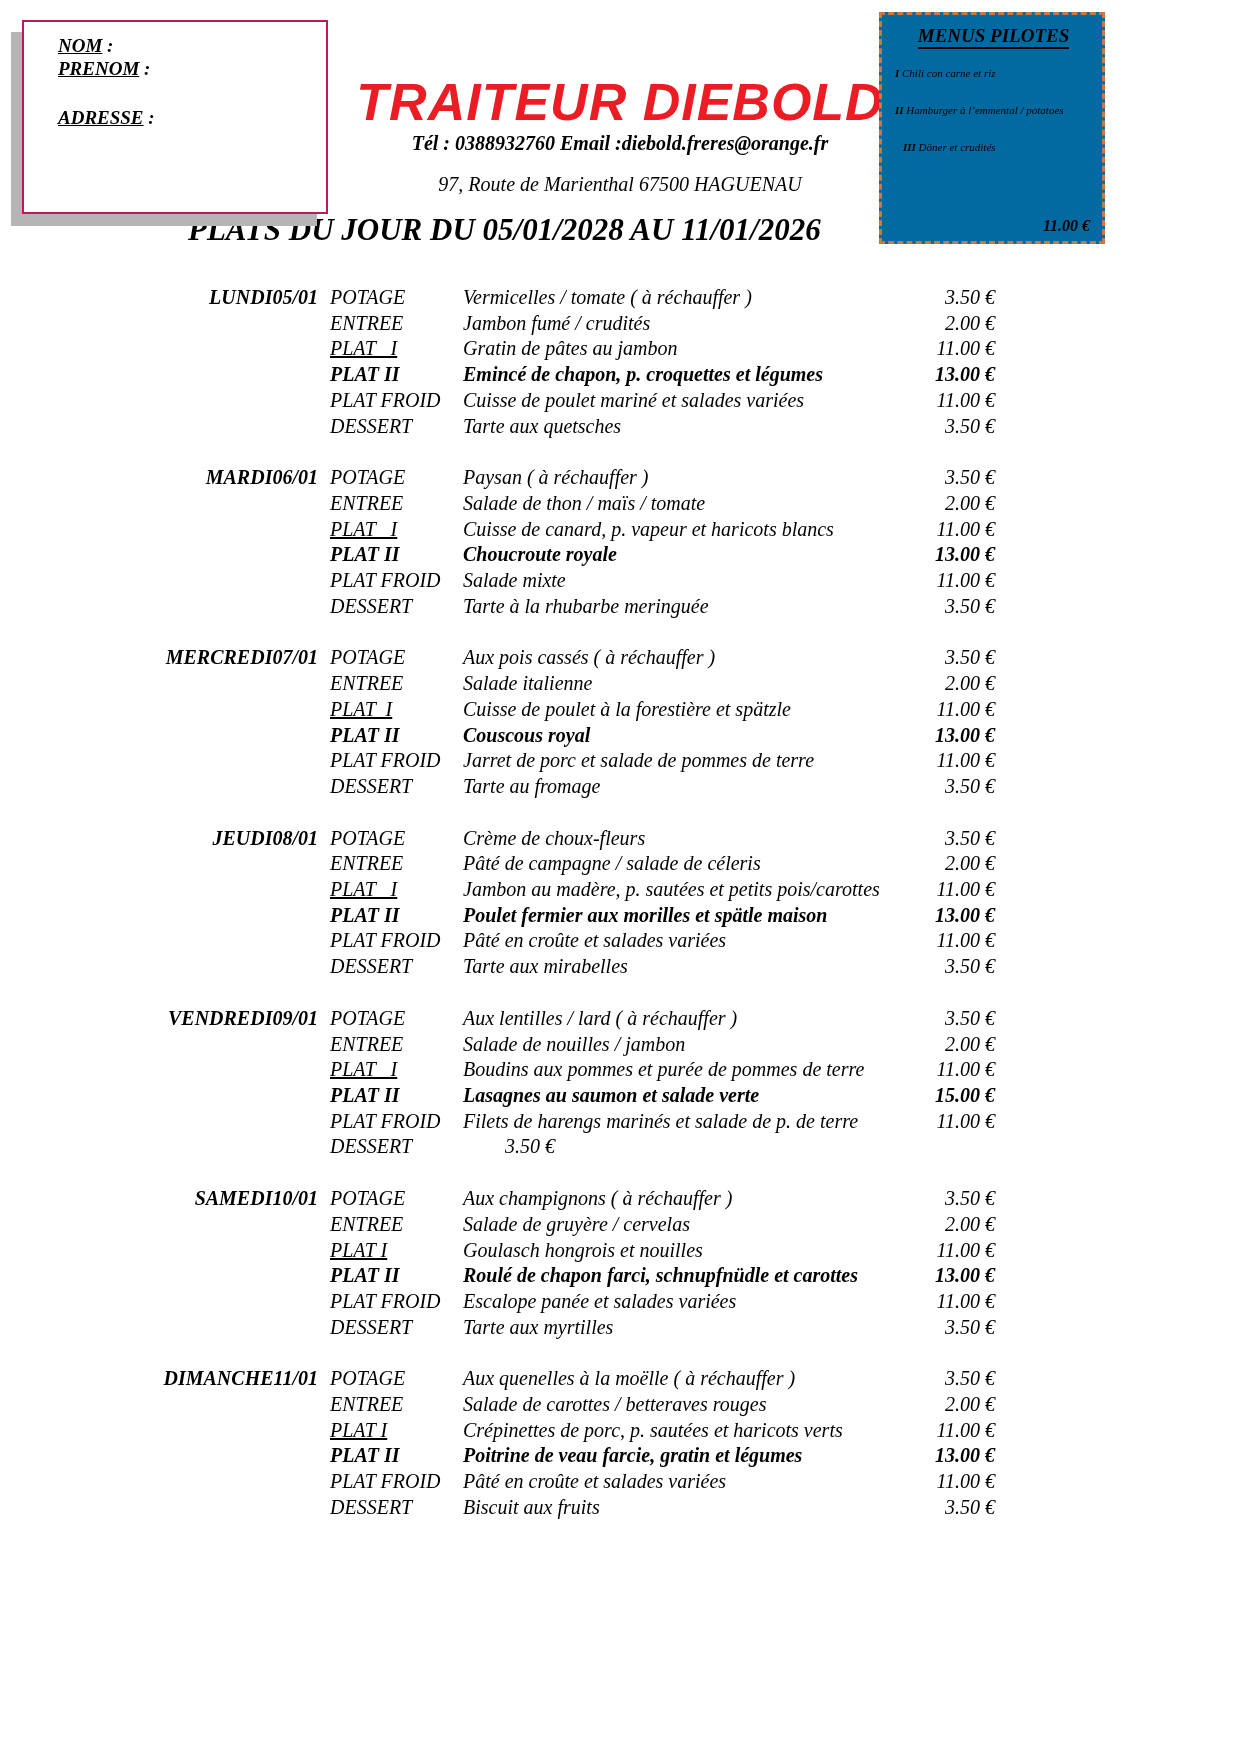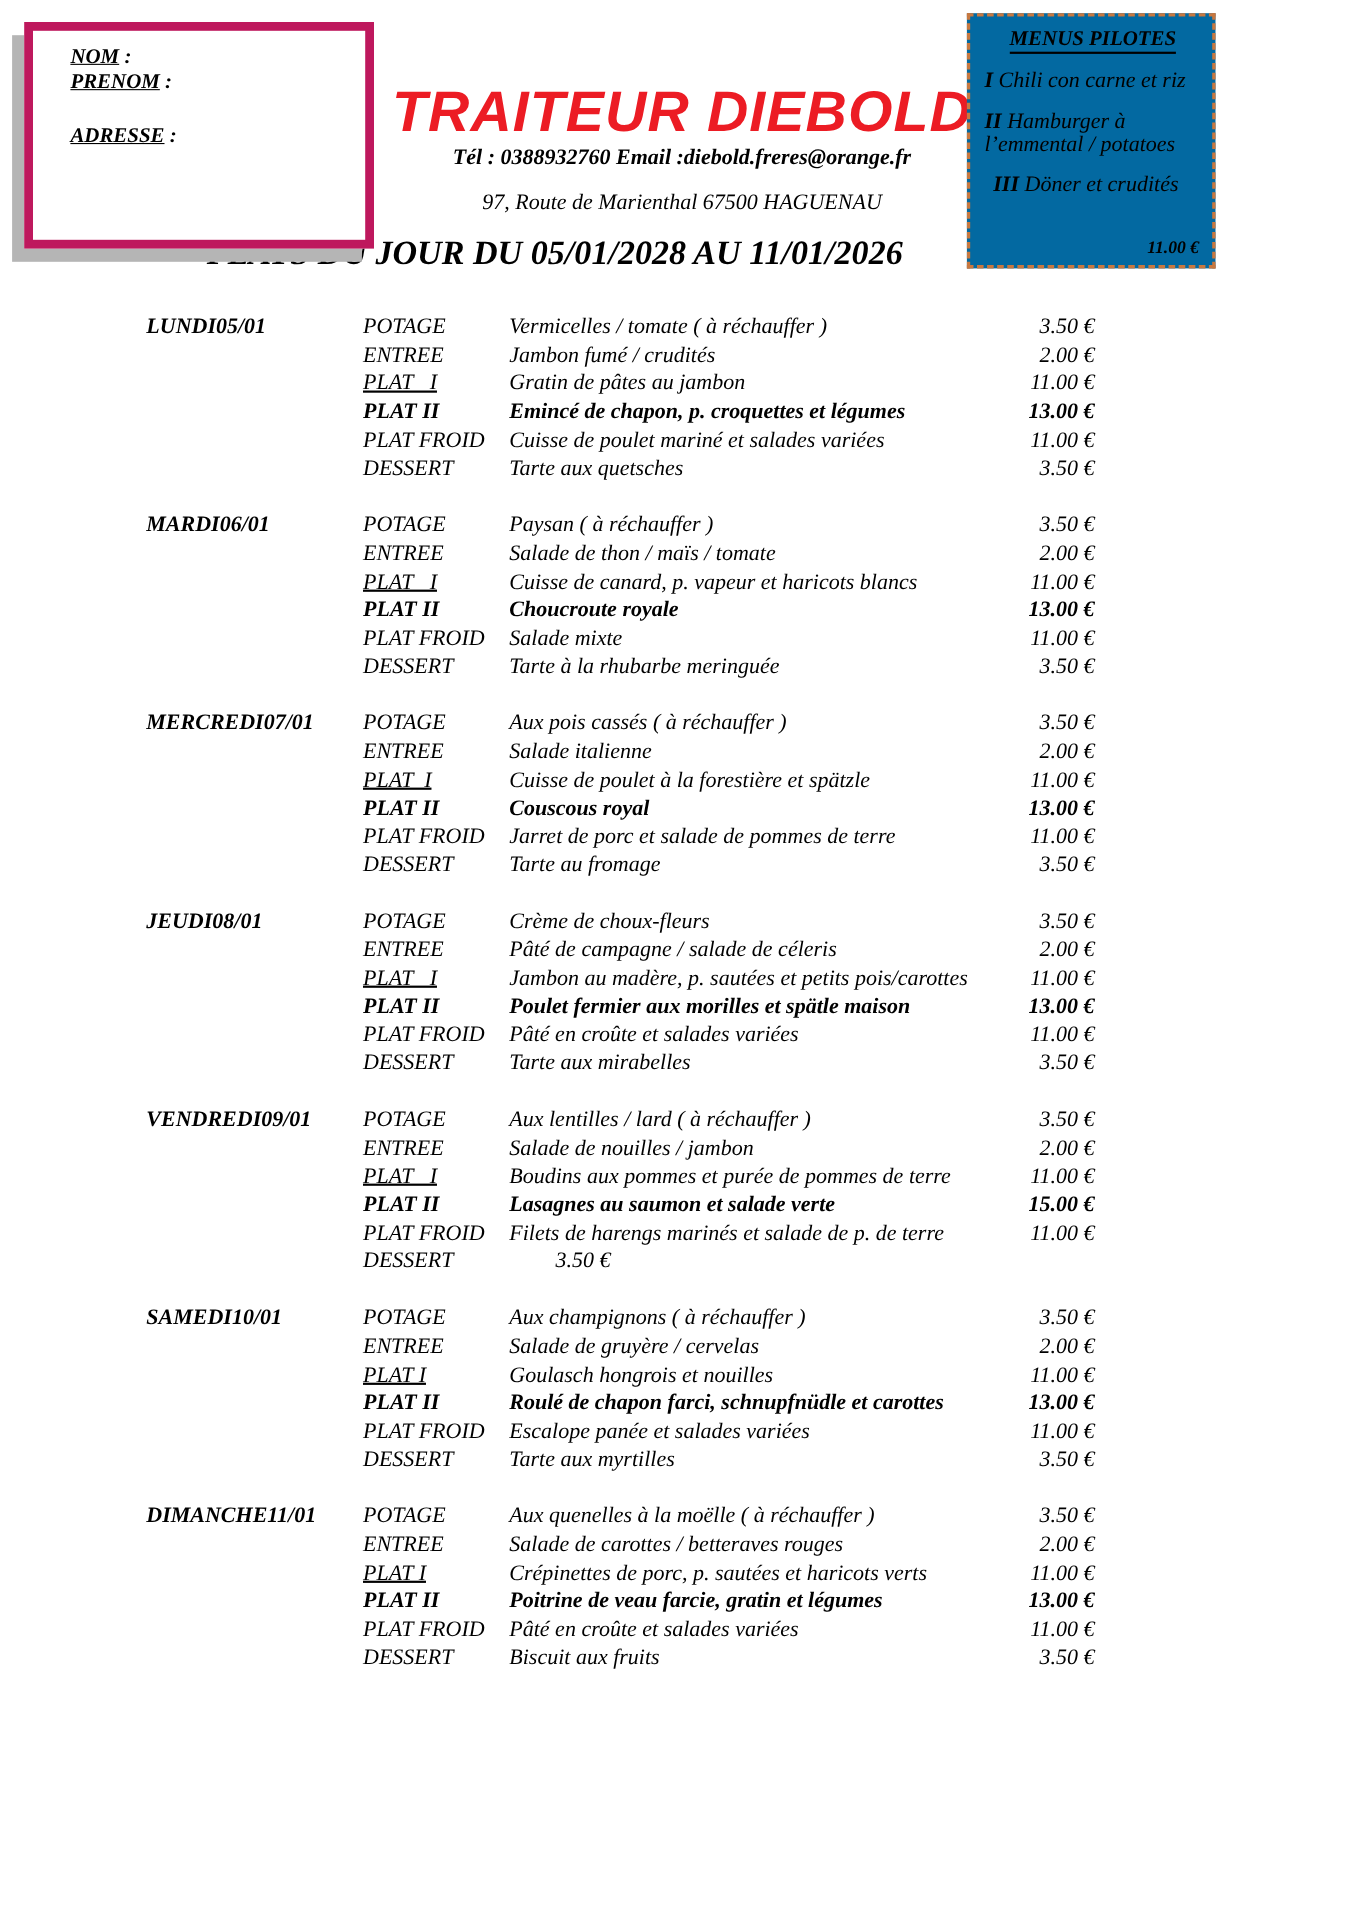--- a/index.html
+++ b/index.html
@@ -4,21 +4,21 @@
 <style>
   html,body{margin:0;padding:0;}
   body{
     width:1241px;height:1755px;position:relative;background:#ffffff;
     font-family:"Liberation Serif",serif;color:#000;overflow:hidden;
   }
 
   
   .form-box{
     position:absolute;left:22px;top:20px;width:268px;height:158px;
-    border:8px solid #be185d;background:#fff;
+    border:2px solid #be185d;background:#fff;
     box-shadow:-11px 12px 0 #b5b5b5;
     padding:12px 0 20px 34px;z-index:2;
   }
   .form-field{font-size:19px;font-style:italic;font-weight:bold;line-height:23px;}
   .form-field .lbl{text-decoration:underline;}
   .form-field.gap{margin-top:26px;}
 
   
   .company-header{position:absolute;left:335px;top:78px;width:570px;text-align:center;z-index:1;}
   .logo{
@@ -29,37 +29,37 @@
   .address-line{font-size:20px;font-style:italic;margin-top:18px;white-space:nowrap;}
 
   
   .menus-box{
     position:absolute;left:879px;top:12px;width:197px;height:202px;
     border:3px dashed #c87840;background:#0369a1;
     padding:10px 10px 14px 13px;z-index:3;
   }
   .menus-title{text-align:center;font-size:19px;font-weight:bold;font-style:italic;}
   .menus-title .u{border-bottom:2px solid #000;padding-bottom:1px;}
-  .menus-item{font-size:20px;font-style:italic;margin-top:16px;line-height:21px;}
+  .menus-item{font-size:11px;font-style:italic;margin-top:16px;line-height:21px;}
   .menus-item .num{font-weight:bold;}
   .menus-item.indent{padding-left:8px;}
   .menus-price{position:absolute;right:12px;bottom:6px;font-size:16px;font-weight:bold;font-style:italic;}
 
   
   .page-title{
     position:absolute;left:188px;top:212px;width:700px;
     font-size:31px;font-weight:bold;font-style:italic;white-space:nowrap;z-index:1;
   }
 
   
   .menu-table{position:absolute;left:133px;top:285px;width:862px;font-style:italic;}
   .day-block{margin-bottom:26px;}
   .menu-row{display:flex;line-height:25.7px;font-size:20px;}
   .cell-day{
-    width:197px;flex:0 0 197px;display:flex;justify-content:flex-start;
+    width:197px;flex:0 0 197px;display:flex;justify-content:flex-end;
     padding-right:12px;box-sizing:border-box;font-weight:bold;white-space:nowrap;
   }
   .cell-course{width:133px;flex:0 0 133px;white-space:pre;}
   .cell-dish{flex:1 1 auto;white-space:nowrap;}
   .cell-price{width:92px;flex:0 0 92px;text-align:right;white-space:nowrap;}
   .r-plat1 .cell-course{text-decoration:underline;}
   .r-plat2{font-weight:bold;}
 </style>
 </head>
 <body>

